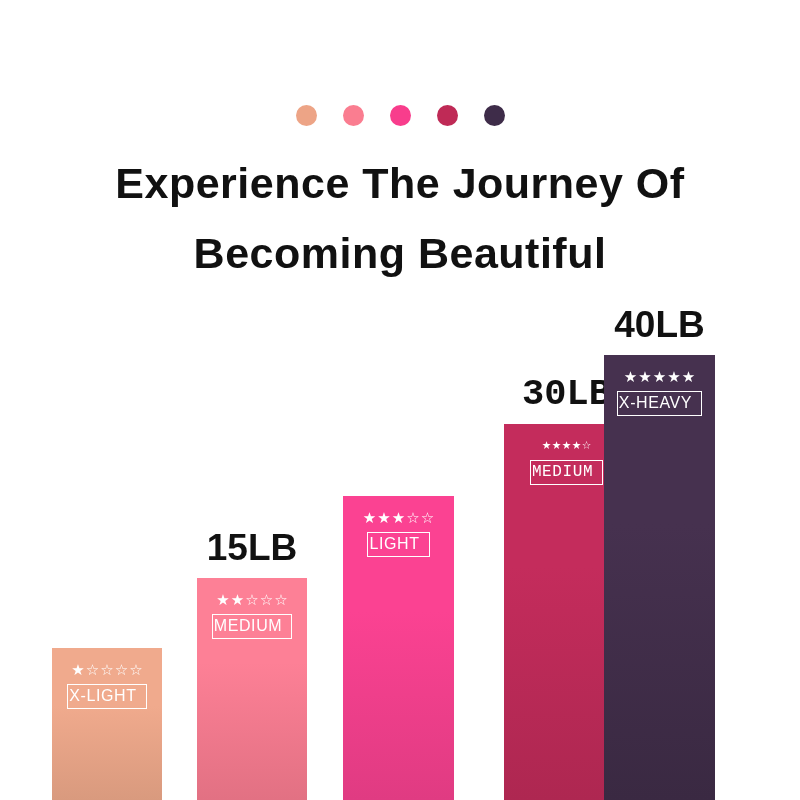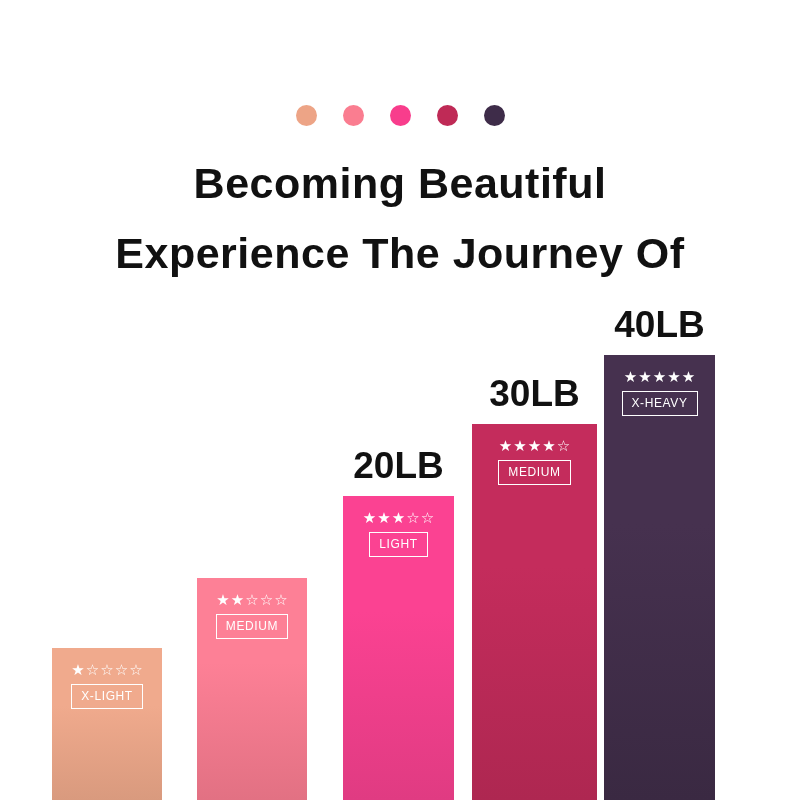--- a/index.html
+++ b/index.html
@@ -105,91 +105,91 @@
     font-size: 15px;
     line-height: 15px;
     color: #ffffff;
     letter-spacing: 0px;
   }
   .star { display: inline-block; }
 
   .tier-label {
     border: 1.6px solid #ffffff;
     color: #ffffff;
-    font-size: 12px;
+    font-size: 16px;
     line-height: 12.5px;
     letter-spacing: 0.6px;
-    padding: 5px 9px 5px 9px;
+    padding: 5px 9px 5px 1px;
     white-space: nowrap;
     font-weight: 400;
   }
 </style>
 </head>
 <body>
 
 <div id="page">
 
   <div id="dot-row">
       <span class="dot" style="background: rgb(237, 164, 134);"></span>
       <span class="dot" style="background: rgb(250, 125, 144);"></span>
       <span class="dot" style="background: rgb(248, 61, 140);"></span>
       <span class="dot" style="background: rgb(191, 42, 86);"></span>
       <span class="dot" style="background: rgb(62, 44, 73);"></span>
     </div>
 
   <div id="headline">
+    <span class="line">Experience The Journey Of</span>
     <span class="line">Becoming Beautiful</span>
-    <span class="line">Experience The Journey Of</span>
   </div>
 
   <div id="chart">
       <div class="bar-group" style="left: 52px; width: 110px; height: 152px;">
         <div class="bar" style="background: linear-gradient(rgb(240, 170, 141) 0%, rgb(240, 170, 141) 38%, rgb(217, 154, 126) 100%);">
           <div class="bar-badge">
             <div class="stars">
               <span class="star">★</span>
               <span class="star">☆</span>
               <span class="star">☆</span>
               <span class="star">☆</span>
               <span class="star">☆</span>
             </div>
             <div class="tier-label">X-LIGHT</div>
           </div>
         </div>
       </div>
       <div class="bar-group" style="left: 197px; width: 110px; height: 222px;">
+        <div class="bar-value">15LB</div>
         <div class="bar" style="background: linear-gradient(rgb(253, 128, 150) 0%, rgb(253, 128, 150) 38%, rgb(226, 113, 131) 100%);">
           <div class="bar-badge">
             <div class="stars">
               <span class="star">★</span>
               <span class="star">★</span>
               <span class="star">☆</span>
               <span class="star">☆</span>
               <span class="star">☆</span>
             </div>
             <div class="tier-label">MEDIUM</div>
           </div>
         </div>
       </div>
       <div class="bar-group" style="left: 343px; width: 111px; height: 304px;">
-        <div class="bar-value">20LB</div>
         <div class="bar" style="background: linear-gradient(rgb(251, 66, 146) 0%, rgb(251, 66, 146) 38%, rgb(224, 59, 130) 100%);">
           <div class="bar-badge">
             <div class="stars">
               <span class="star">★</span>
               <span class="star">★</span>
               <span class="star">★</span>
               <span class="star">☆</span>
               <span class="star">☆</span>
             </div>
             <div class="tier-label">LIGHT</div>
           </div>
         </div>
       </div>
-      <div class="bar-group" style="left: 472px; width: 125px; height: 376px;">
+      <div class="bar-group" style="left: 504px; width: 125px; height: 376px; font-family: Liberation Mono, monospace;">
         <div class="bar-value">30LB</div>
         <div class="bar" style="background: linear-gradient(rgb(196, 44, 92) 0%, rgb(196, 44, 92) 38%, rgb(174, 39, 81) 100%);">
           <div class="bar-badge">
             <div class="stars">
               <span class="star">★</span>
               <span class="star">★</span>
               <span class="star">★</span>
               <span class="star">★</span>
               <span class="star">☆</span>
             </div>

